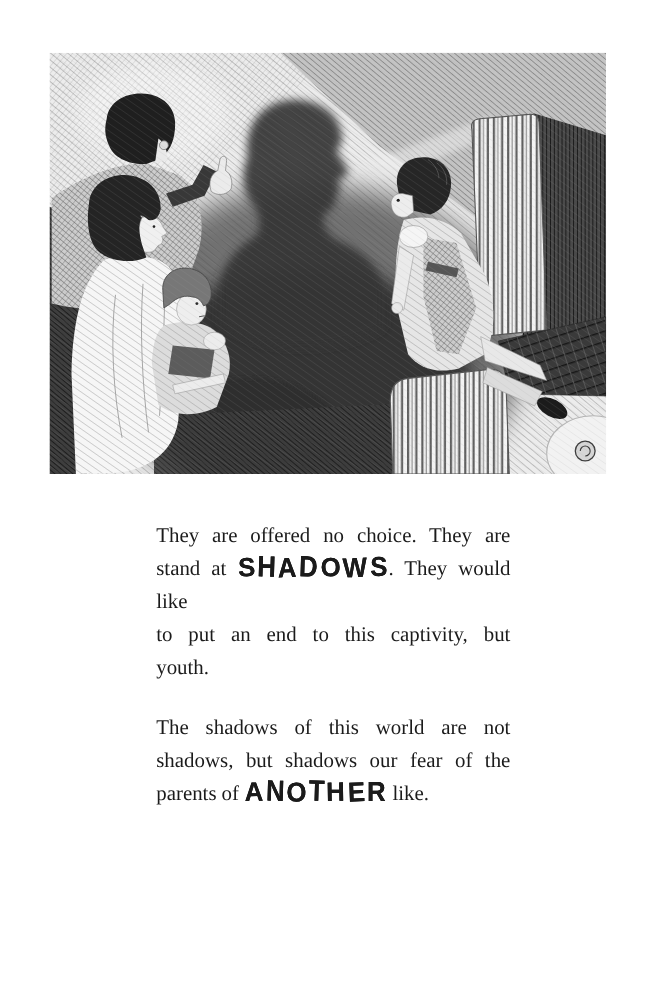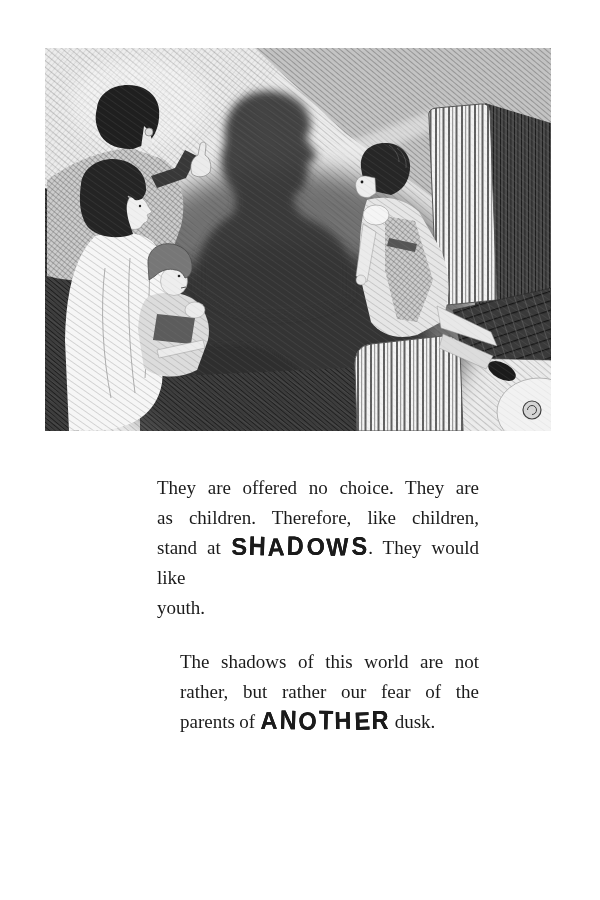--- a/index.html
+++ b/index.html
@@ -1,23 +1,23 @@
 <!DOCTYPE html>
 <html><head>
 <meta charset="utf-8">
 <style>
   html,body{margin:0;padding:0;background:#fff;}
   .page{position:relative;width:600px;height:900px;background:#fff;overflow:hidden;
         font-family:"Liberation Serif",serif;color:#1b1b1b;}
   .engraving{position:absolute;left:45px;top:48px;width:506px;height:383px;}
   .engraving svg{display:block;width:100%;height:100%;}
-  .text-column{position:absolute;left:157px;top:473px;width:322px;
+  .text-column{position:absolute;left:142px;top:473px;width:322px;
                font-size:19px;line-height:30px;word-spacing:-0.3px;}
   .para{margin:0;}
-  .para + .para{margin-top:24px;margin-left:23px;}
+  .para + .para{margin-top:24px;}
   .line{text-align:justify;text-align-last:justify;}
   .line.end{text-align:center;text-align-last:left;}
   .grunge{font-family:"Liberation Sans",sans-serif;font-weight:bold;font-size:25px;
           letter-spacing:1px;line-height:1;position:relative;top:1px;
           text-shadow:0 0 0.5px #000;}
   .grunge .ch{display:inline-block;transform-origin:50% 75%;transform:scaleX(.94);}
   .grunge .ch:nth-child(2n){transform:scaleX(.94) rotate(1.8deg) scaleY(1.07);}
   .grunge .ch:nth-child(3n){transform:scaleX(.94) rotate(-2.2deg) translateY(.6px);}
   .grunge .ch:nth-child(4n+1){transform:scaleX(.94) rotate(-1deg) scaleY(.97);}
 </style>
@@ -160,24 +160,24 @@
         <circle cx="317" cy="134" r="1.4" fill="#111111"></circle>
       </g>
 
       <rect x="0" y="0" width="506" height="383" fill="url(#pFaint)" opacity="0.3"></rect>
     </svg>
   </div>
 
   <div class="text-column">
       <div class="para">
         <div class="line"><span>They are offered no choice. They are</span></div>
-        <div class="line"><span>as children.  Therefore, like children,</span></div>
         <div class="line"><span>stand at </span><span class="grunge"><span class="ch">S</span><span class="ch">H</span><span class="ch">A</span><span class="ch">D</span><span class="ch">O</span><span class="ch">W</span><span class="ch">S</span></span><span>. They would like</span></div>
+        <div class="line"><span>to put an end to this captivity, but</span></div>
         <div class="line end"><span>youth.</span></div>
       </div>
       <div class="para">
         <div class="line"><span>The shadows of this world are not</span></div>
-        <div class="line"><span>rather, but rather our fear of the</span></div>
-        <div class="line end"><span>parents of </span><span class="grunge"><span class="ch">A</span><span class="ch">N</span><span class="ch">O</span><span class="ch">T</span><span class="ch">H</span><span class="ch">E</span><span class="ch">R</span></span><span> dusk.</span></div>
+        <div class="line"><span>shadows, but shadows our fear of the</span></div>
+        <div class="line end"><span>parents of </span><span class="grunge"><span class="ch">A</span><span class="ch">N</span><span class="ch">O</span><span class="ch">T</span><span class="ch">H</span><span class="ch">E</span><span class="ch">R</span></span><span> like.</span></div>
       </div>
     </div>
 
 </div>
 
 </body></html>

